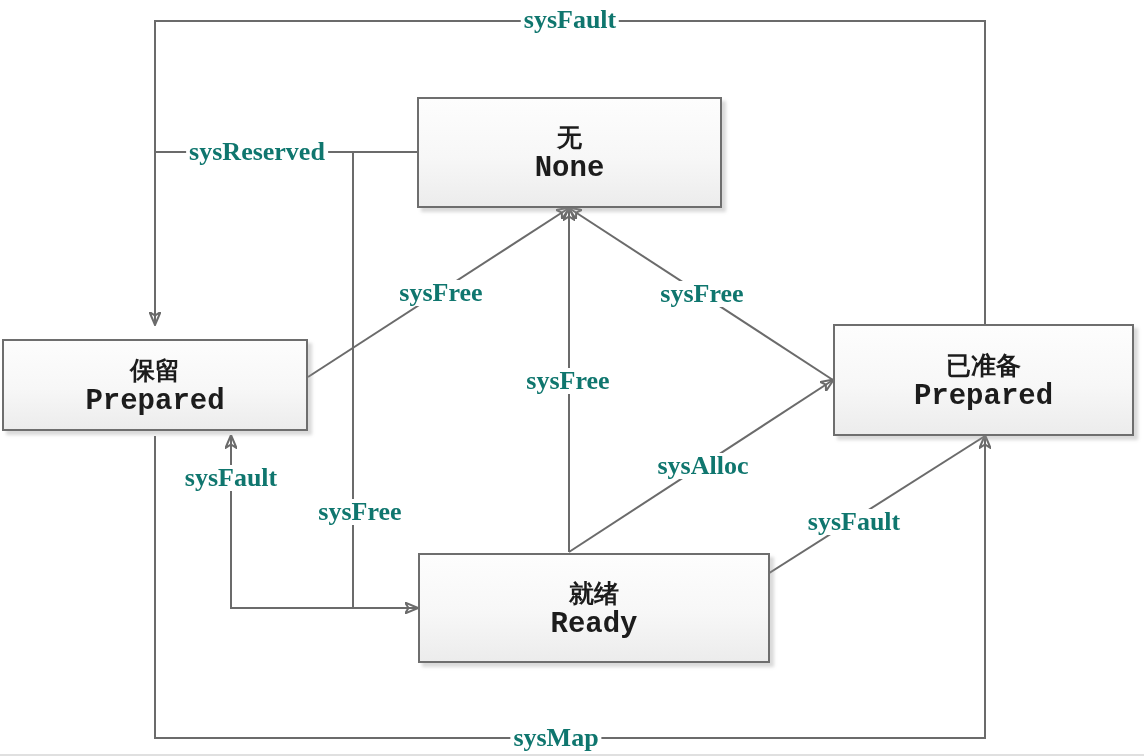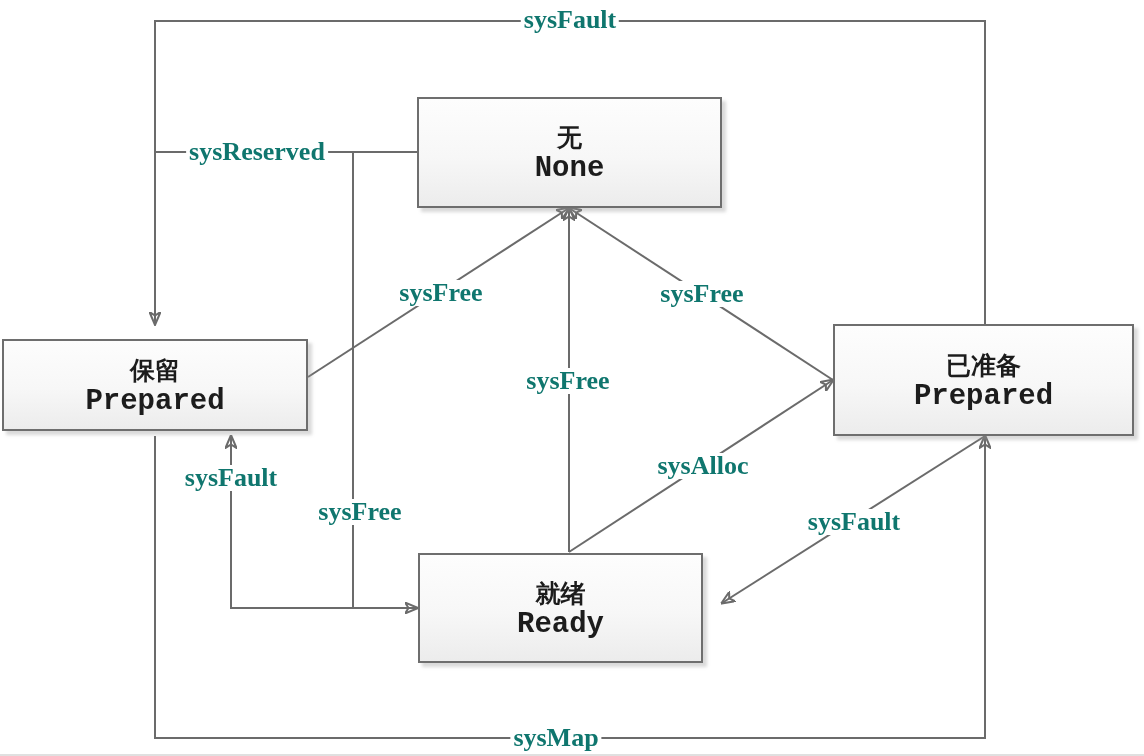--- a/index.html
+++ b/index.html
@@ -93,21 +93,21 @@
   <div class="node" style="left:2px; top:339px; width:306px; height:92px;">
     <div class="zh">保留</div>
     <div class="en">Prepared</div>
   </div>
 
   <div class="node" style="left:833px; top:324px; width:301px; height:112px;">
     <div class="zh">已准备</div>
     <div class="en">Prepared</div>
   </div>
 
-  <div class="node" style="left:418px; top:553px; width:285px; height:110px;">
+  <div class="node" style="left:418px; top:553px; width:352px; height:110px;">
     <div class="zh">就绪</div>
     <div class="en">Ready</div>
   </div>
 
   <div class="edge-label" style="left:570px; top:20px;">sysFault</div>
   <div class="edge-label" style="left:257px; top:152px;text-align:center;">sysReserved</div>
   <div class="edge-label" style="left:441px; top:293px;">sysFree</div>
   <div class="edge-label" style="left:702px; top:294px;">sysFree</div>
   <div class="edge-label" style="left:568px; top:381px;">sysFree</div>
   <div class="edge-label" style="left:360px; top:512px;">sysFree</div>

